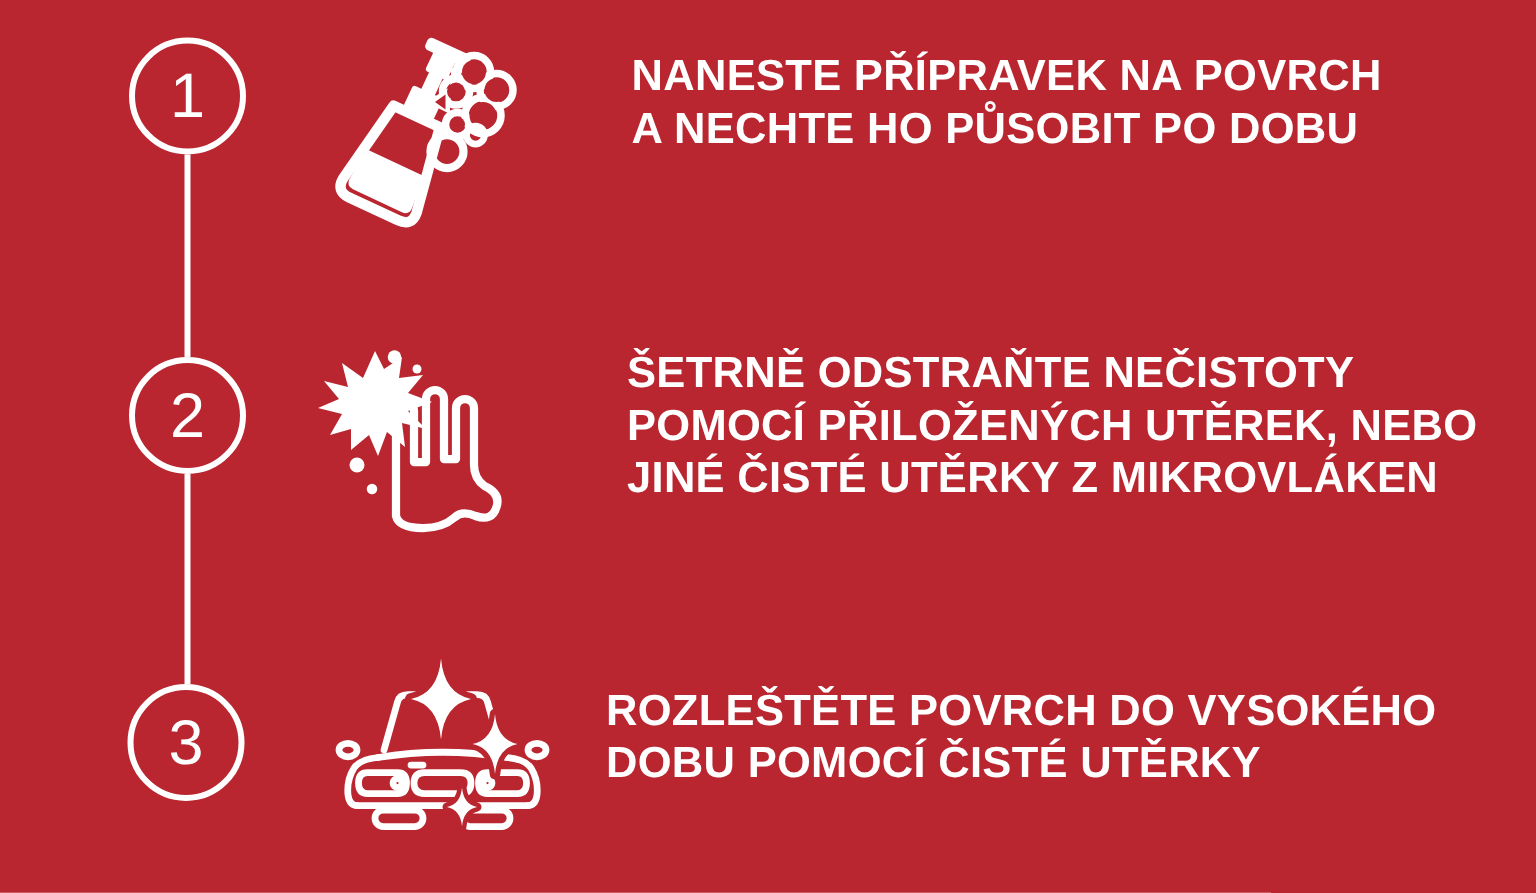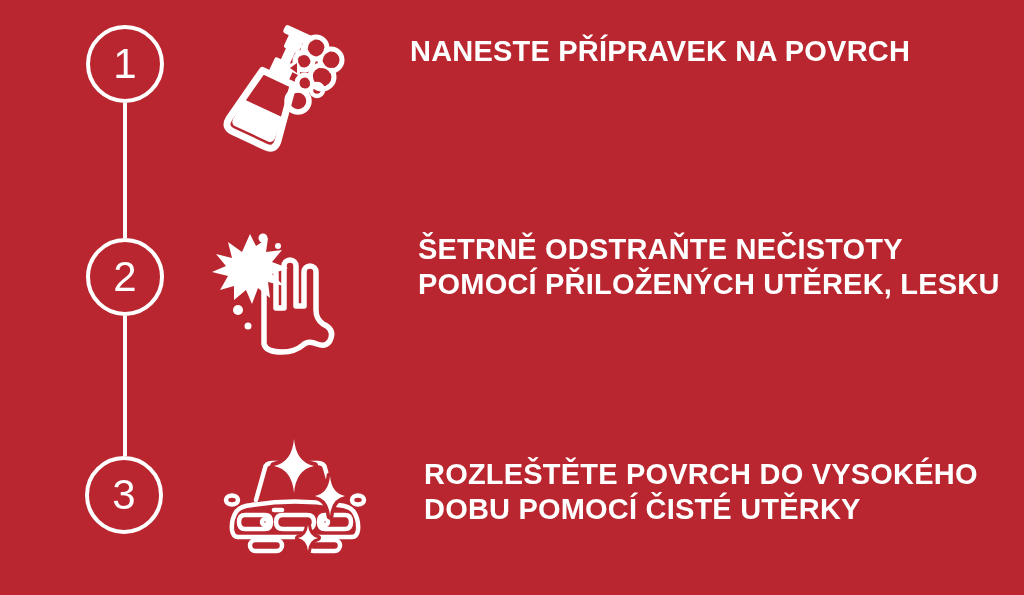--- a/index.html
+++ b/index.html
@@ -34,23 +34,23 @@
   .icon-car{left:222px;top:438px;}
   .step-text{
     position:absolute;
     color:#FFFFFF;
     font-weight:bold;
     font-size:29px;
     line-height:35px;
     letter-spacing:0.2px;
     white-space:nowrap;
   }
-  .step-text-1{left:410px;top:34px;}
+  .step-text-1{left:421px;top:34px;}
   .step-text-2{left:418px;top:232px;}
-  .step-text-3{left:424px;top:457px;}
+  .step-text-3{left:404px;top:457px;}
 </style>
 </head>
 <body>
 
 <div class="canvas">
 
   <div class="marker marker-1">
     <span>1</span>
   </div>
   <div class="connector connector-1"></div>
@@ -142,25 +142,27 @@
 
     <g>
       <path d="M72,1 Q74,24.2 92,28 Q74,31.8 72,55 Q70,31.8 52,28 Q70,24.2 72,1 Z" stroke="#B9262F" stroke-width="8" fill="#FFFFFF" stroke-linejoin="round" paint-order="stroke"></path>
       <path d="M108,38 Q109.5,55.2 123,58 Q109.5,60.8 108,78 Q106.5,60.8 93,58 Q106.5,55.2 108,38 Z" stroke="#B9262F" stroke-width="7" fill="#FFFFFF" stroke-linejoin="round" paint-order="stroke"></path>
       <path d="M86,87 Q87,98.2 96,100 Q87,101.8 86,113 Q85,101.8 76,100 Q85,98.2 86,87 Z" stroke="#B9262F" stroke-width="6" fill="#FFFFFF" stroke-linejoin="round" paint-order="stroke"></path>
     </g>
   </svg>
 
   <div class="step-text step-text-1">
     <div>NANESTE PŘÍPRAVEK NA POVRCH</div>
+    <div>A NECHTE HO PŮSOBIT PO DOBU</div>
   </div>
 
   <div class="step-text step-text-2">
     <div>ŠETRNĚ ODSTRAŇTE NEČISTOTY</div>
-    <div>POMOCÍ PŘILOŽENÝCH UTĚREK, LESKU</div>
+    <div>POMOCÍ PŘILOŽENÝCH UTĚREK, NEBO</div>
+    <div>JINÉ ČISTÉ UTĚRKY Z MIKROVLÁKEN</div>
   </div>
 
   <div class="step-text step-text-3">
     <div>ROZLEŠTĚTE POVRCH DO VYSOKÉHO</div>
     <div>DOBU POMOCÍ ČISTÉ UTĚRKY</div>
   </div>
 
 </div>
 
 </body></html>

